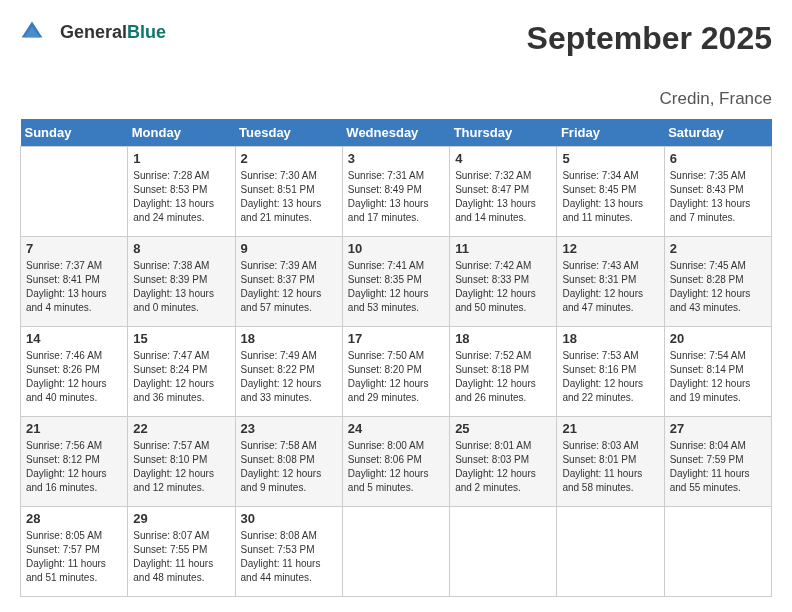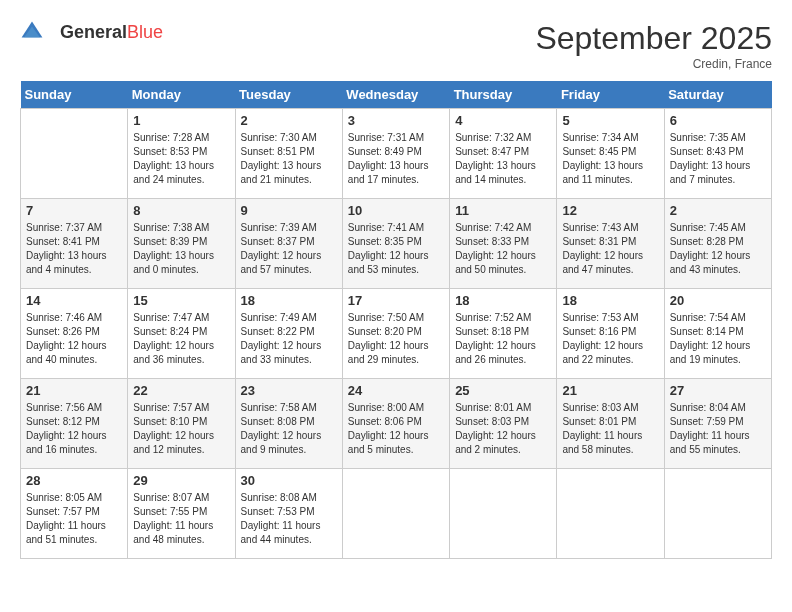--- a/index.html
+++ b/index.html
@@ -22,39 +22,40 @@
       gap: 16px;
     }
     .logo-text-general {
       font-size: 18px;
       font-weight: bold;
       color: #333;
       line-height: 1;
     }
     .logo-text-blue {
       font-size: 18px;
-      font-weight: normal;
-      color: #ef4444;
+      font-weight: bold;
+      color: #0f766e;
       line-height: 1;
     }
     .logo-icon {
       width: 24px;
       height: 24px;
     }
     .title-block {
       text-align: right;
     }
     .month-title {
       font-size: 32px;
       color: #333;
-      font-weight: normal;
+      font-weight: bold;
     }
     .subtitle {
-      font-size: 12px;
+      font-size: 17px;
       color: #555;
+      margin-top: 32px;
     }
     table {
       width: 100%;
       border-collapse: collapse;
       font-size: 11px;
     }
     thead th {
       background-color: #3a7abf;
       color: #fff;
       padding: 6px 4px;

